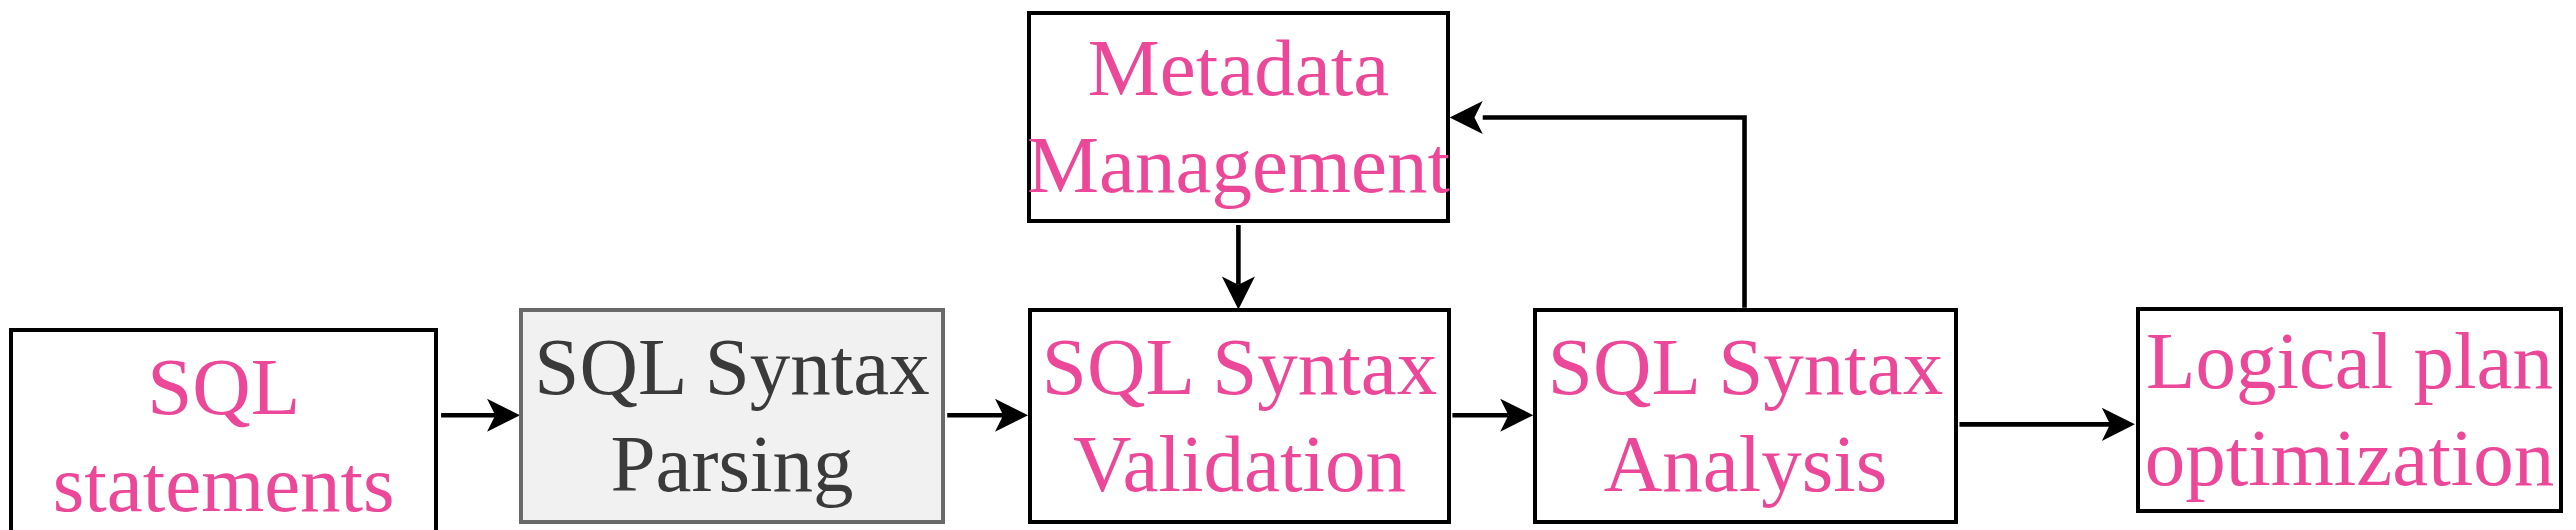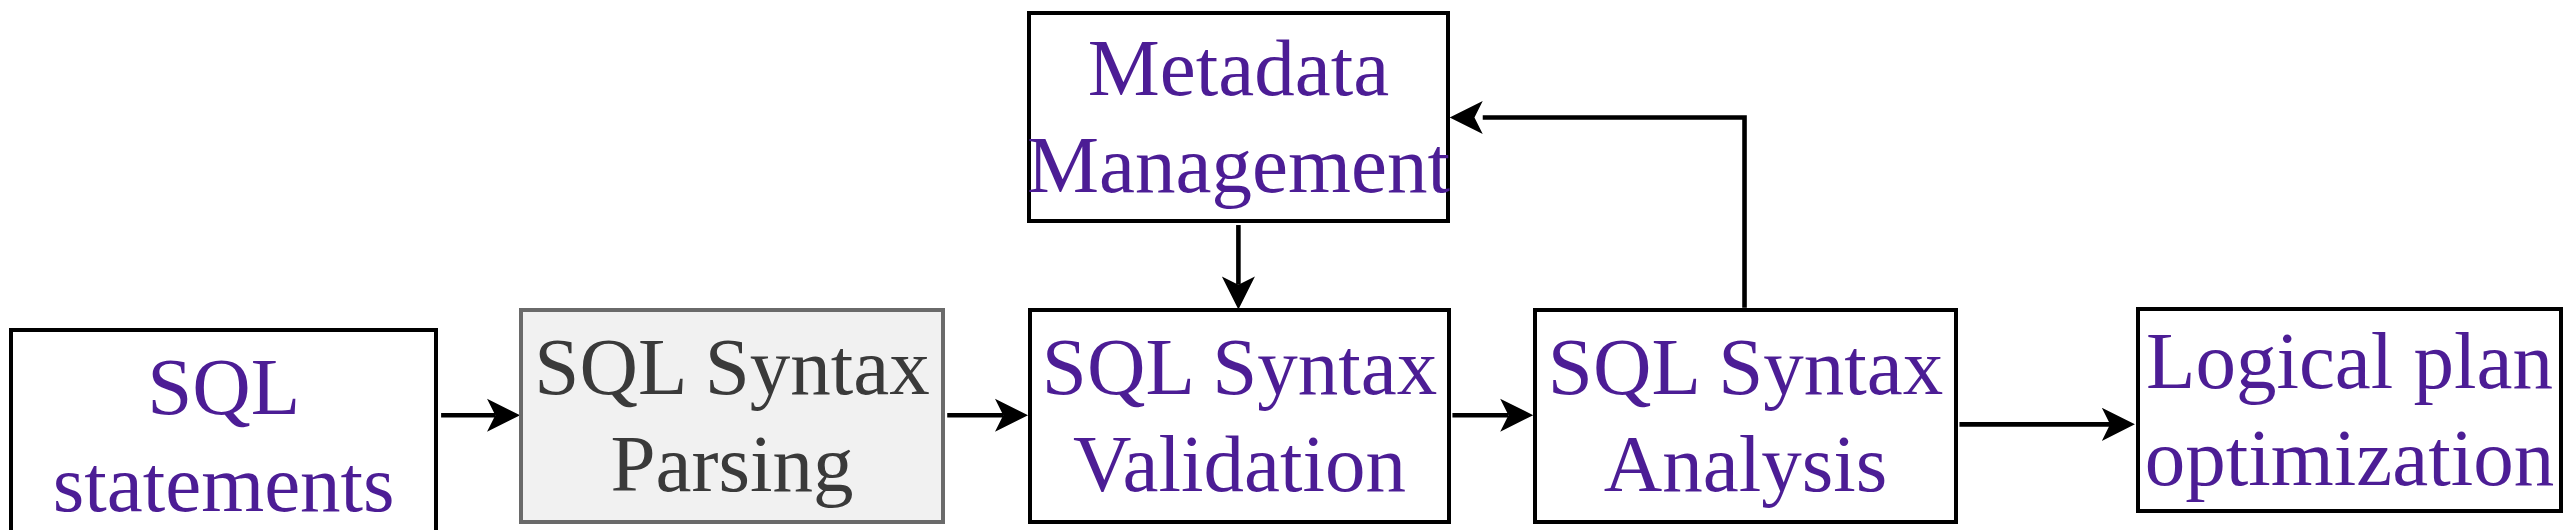--- a/index.html
+++ b/index.html
@@ -29,21 +29,21 @@
   }
   .edges-layer polygon {
     fill: #000000;
     stroke: none;
   }
   .node {
     position: absolute;
     box-sizing: border-box;
     border: 4.6px solid #000000;
     background: #ffffff;
-    color: #4c1d95;
+    color: #ec4899;
     display: flex;
     align-items: center;
     justify-content: center;
     text-align: center;
     font-size: 81px;
     line-height: 1.2;
   }
   .node .label {
     white-space: pre-line;
     display: block;

